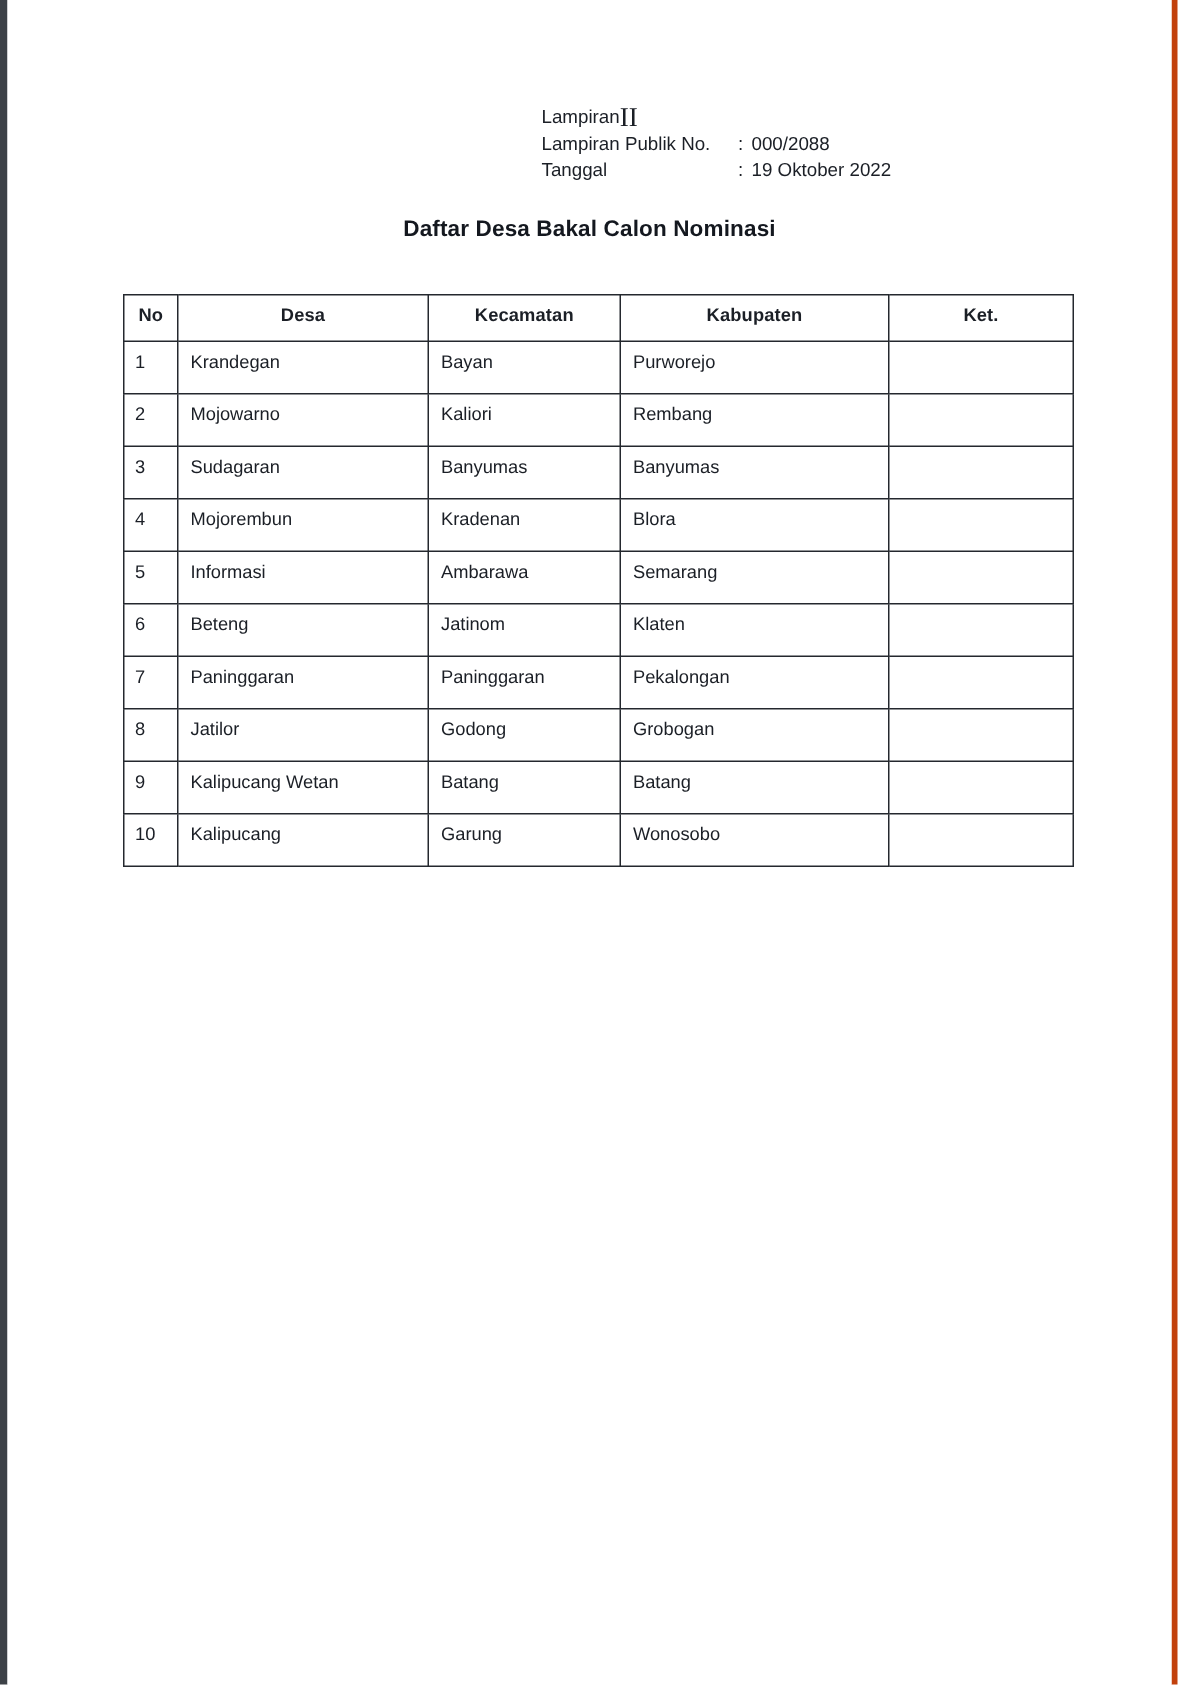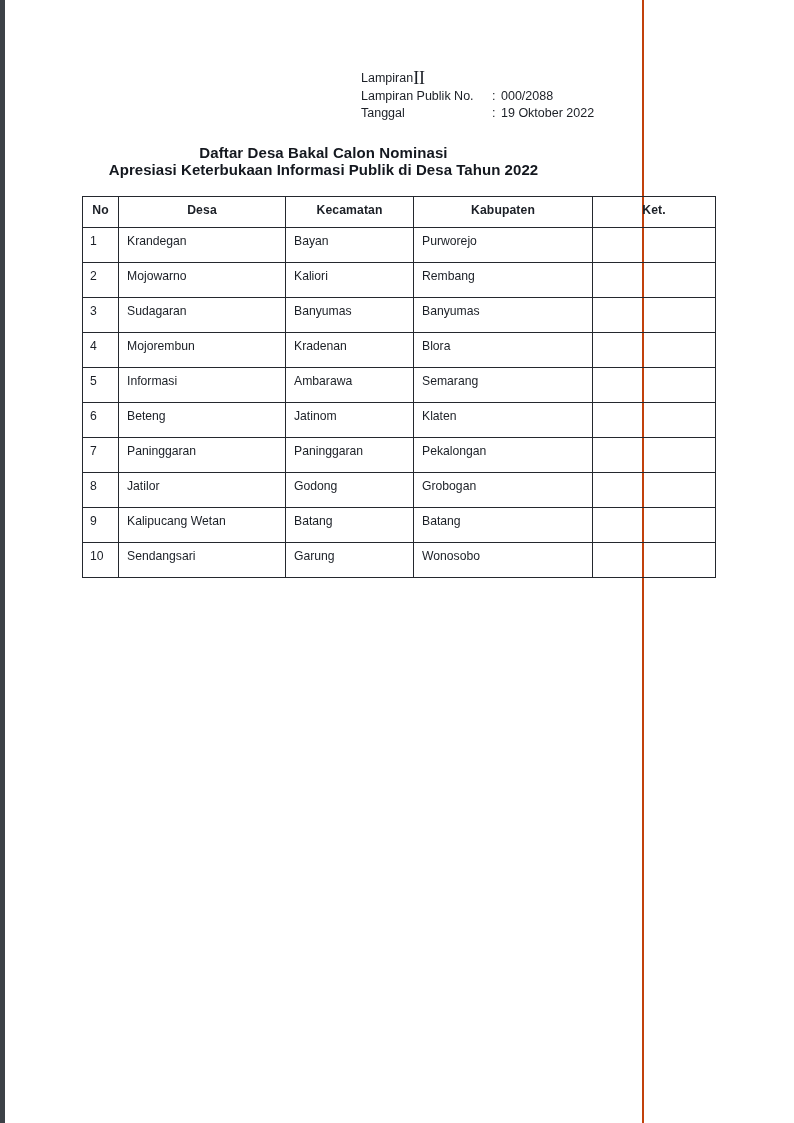--- a/index.html
+++ b/index.html
@@ -10,25 +10,25 @@
   body {
     width: 794px;
     height: 1123px;
     font-family: "Liberation Sans", sans-serif;
     overflow: hidden;
   }
   .page {
     position: absolute;
     left: 0;
     top: 0;
-    width: 644px;
+    width: 785px;
     height: 1123px;
     background: #ffffff;
     border-left: 5px solid #3c4147;
-    border-right: 2px solid #c2410c;
+    border-right: 4px solid #c2410c;
     box-sizing: border-box;
   }
   .page-inner {
     position: absolute;
     left: 0;
     top: 0;
     right: 0;
     bottom: 0;
     background: #ffffff;
   }
@@ -148,21 +148,20 @@
       </div>
       <div class="meta-row">
         <span class="meta-label">Tanggal</span>
         <span class="meta-sep">:</span>
         <span class="meta-value">19 Oktober 2022</span>
       </div>
     </div>
 
     <div class="doc-title">
       <div class="tline1">Daftar Desa Bakal Calon Nominasi</div>
-      <div class="tline2">Apresiasi Keterbukaan Informasi Publik di Desa Tahun 2022</div>
     </div>
 
     <div class="table-wrap">
       <table class="nominasi">
         <colgroup>
           <col class="c-no">
             <col class="c-desa">
             <col class="c-kec">
             <col class="c-kab">
             <col class="c-ket">
@@ -235,21 +234,21 @@
           </tr>
           <tr>
             <td class="col-no">9</td>
             <td>Kalipucang Wetan</td>
             <td>Batang</td>
             <td>Batang</td>
             <td></td>
           </tr>
           <tr>
             <td class="col-no">10</td>
-            <td>Sendangsari</td>
+            <td>Kalipucang</td>
             <td>Garung</td>
             <td>Wonosobo</td>
             <td></td>
           </tr>
         </tbody>
       </table>
     </div>
 
   </div>
 </div>

